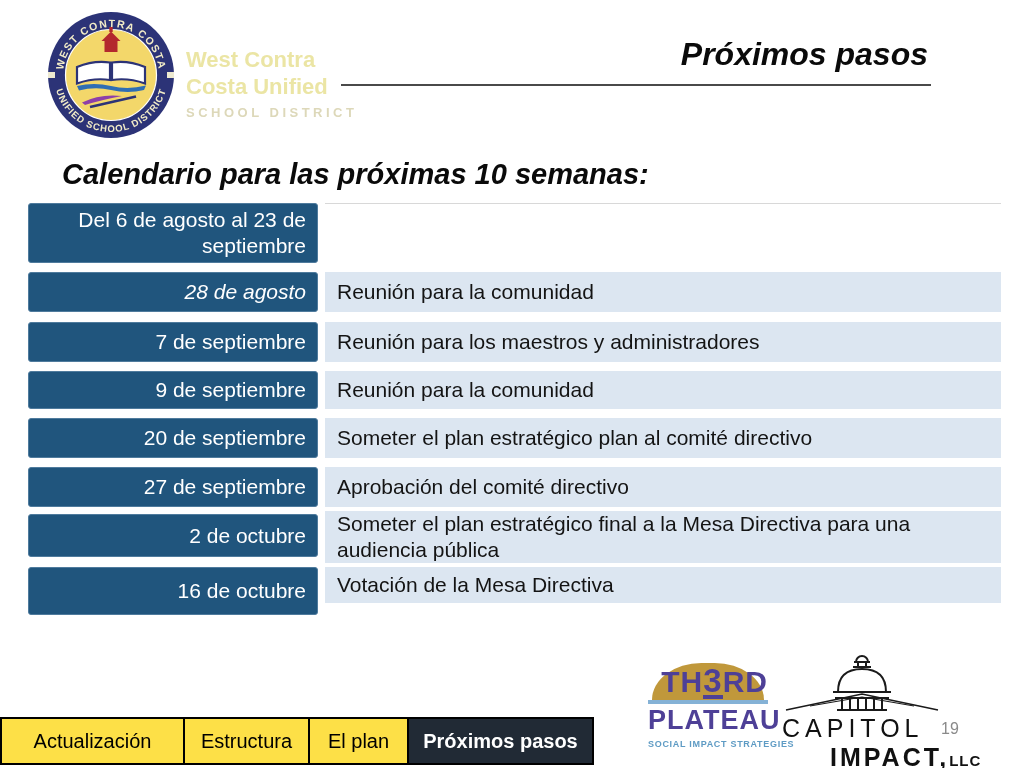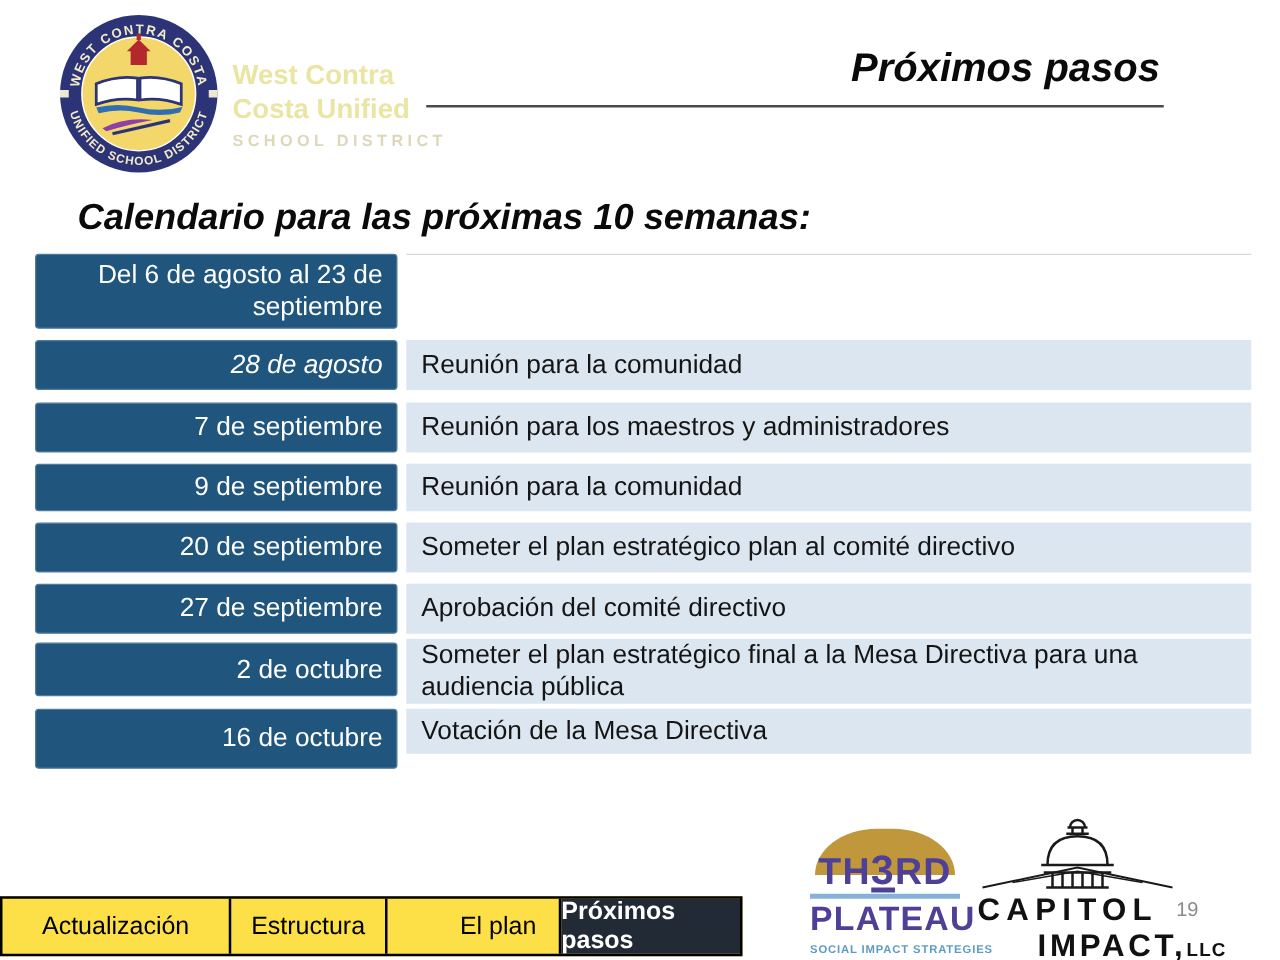--- a/index.html
+++ b/index.html
@@ -41,47 +41,47 @@
   .tabs {
     position:absolute; left:0; top:717px; width:594px; height:48px;
     display:flex; background:#fde047; border:2px solid #000; box-sizing:border-box;
   }
   .tab {
     display:flex; align-items:center; justify-content:center;
     font-size:20px; color:#000; border-right:2px solid #000; box-sizing:border-box;
   }
   .tab:nth-child(1){ width:183px; }
   .tab:nth-child(2){ width:125px; }
-  .tab:nth-child(3){ width:99px;margin-left:40px; }
+  .tab:nth-child(3){ width:99px; }
   .tab:nth-child(4){ flex:1; border-right:none; }
   .tab.active { background:#212A35; color:#fff; font-weight:bold; }
   
   .tp-logo { position:absolute; left:648px; top:658px; width:120px; }
   .tp-dome {
     position:absolute; left:4px; top:5px; width:112px; height:37px;
     background:#C0983B; border-radius:56px 56px 0 0 / 42px 42px 0 0;
   }
   .tp-name {
-    position:relative; margin-top:24px; text-align:center; font-weight:bold;
+    position:relative; margin-top:9px; text-align:right; font-weight:bold;
     color:#4E4097; font-size:30px; line-height:30px; letter-spacing:1px; white-space:nowrap;
   }
   .tp-3 { display:inline-block; font-size:33px; line-height:28px; border-bottom:4px solid #4E4097; }
   .tp-rule { height:4px; background:#85B2D6; margin-top:1px; }
   .tp-plateau {
     text-align:center; color:#4E4097; font-weight:bold; font-size:27px;
     letter-spacing:1px; margin-top:1px; white-space:nowrap;
   }
   .tp-tag {
     text-align:center; color:#5E9BC4; font-weight:bold; font-size:9px;
     letter-spacing:0.7px; margin-top:3px; white-space:nowrap;
   }
   
   .ci-logo { position:absolute; left:782px; top:650px; width:165px; }
   .ci-dome-svg { display:block; margin-left:0; }
-  .ci-line1 { font-size:25px; font-weight:700; letter-spacing:5px; color:#111; margin-top:-6px; white-space:nowrap; }
+  .ci-line1 { font-size:25px; font-weight:400; letter-spacing:5px; color:#111; margin-top:-6px; white-space:nowrap; }
   .ci-line2 { font-size:25px; font-weight:600; letter-spacing:3px; color:#111; margin-left:48px; white-space:nowrap; }
   .ci-llc { font-size:15px; letter-spacing:1px; }
   .page-number { position:absolute; left:941px; top:720px; font-size:16px; color:#8a8a8a; }
 </style>
 </head>
 <body>
 
 <div class="slide">
 
   <svg class="seal" viewBox="0 0 130 130">

